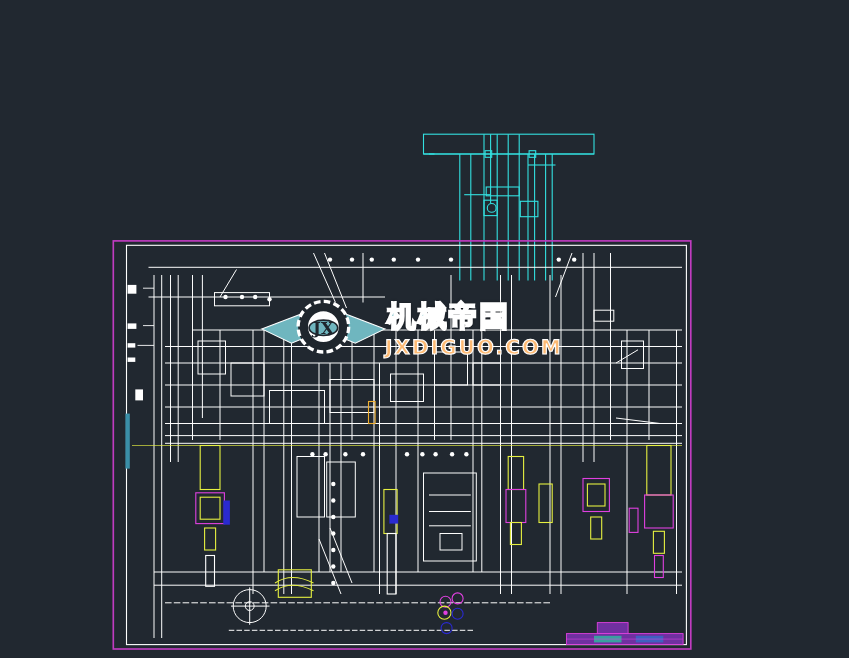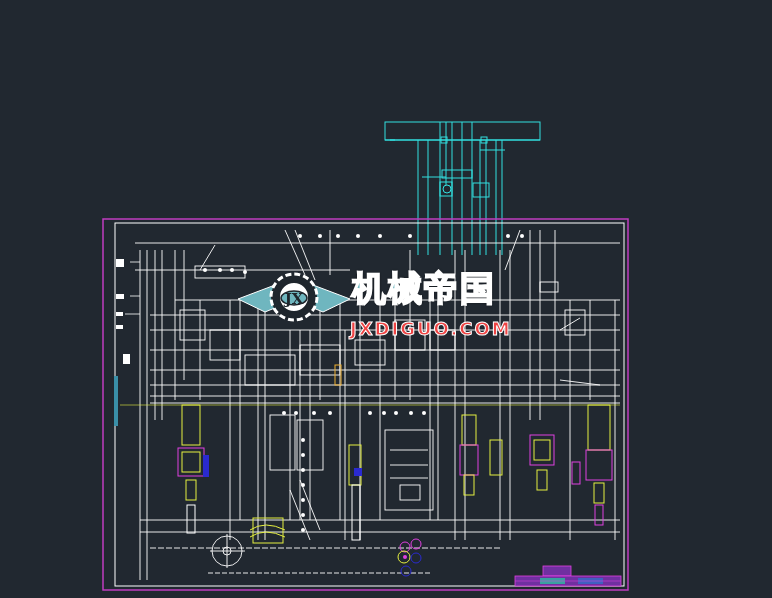--- a/index.html
+++ b/index.html
@@ -1,19 +1,19 @@
 <!DOCTYPE html>
 <html><head>
 <meta charset="utf-8">
 <style>
   html, body { margin:0; padding:0; }
   body { width:772px; height:598px; background:#212830; overflow:hidden; position:relative; font-family:"DejaVu Sans", sans-serif; }
   #canvas { position:absolute; left:0; top:0; width:772px; height:598px; }
-  .wm-text { position:absolute; left:352px; top:270px; font-family:"DejaVu Sans", sans-serif; font-weight:bold; font-size:34px; color:#6fb6bf; letter-spacing:2px; -webkit-text-stroke:2px #ffffff; text-shadow:0 0 3px #000; line-height:36px; }
-  .wm-url { position:absolute; left:350px; top:318px; font-family:"DejaVu Sans", sans-serif; font-weight:bold; font-size:18px; color:#ef4444; -webkit-text-stroke:1px #ffffff; letter-spacing:2px; background:rgba(255,255,255,0.0); }
+  .wm-text { position:absolute; left:352px; top:270px; font-family:"DejaVu Sans", sans-serif; font-weight:bold; font-size:26px; color:#6fb6bf; letter-spacing:2px; -webkit-text-stroke:2px #ffffff; text-shadow:0 0 3px #000; line-height:36px; }
+  .wm-url { position:absolute; left:350px; top:306px; font-family:"DejaVu Sans", sans-serif; font-weight:bold; font-size:18px; color:#fdba74; -webkit-text-stroke:1px #ffffff; letter-spacing:2px; background:rgba(255,255,255,0.0); }
 </style>
 </head>
 <body>
 
 <svg id="canvas" viewBox="0 0 772 598" xmlns="http://www.w3.org/2000/svg">
 
   <g stroke="#33e0e0" stroke-width="1" fill="none">
     <rect x="385" y="122" width="155" height="18"></rect>
     <line x1="385" y1="140" x2="395" y2="140"></line>
     <line x1="390" y1="140" x2="540" y2="140"></line>

